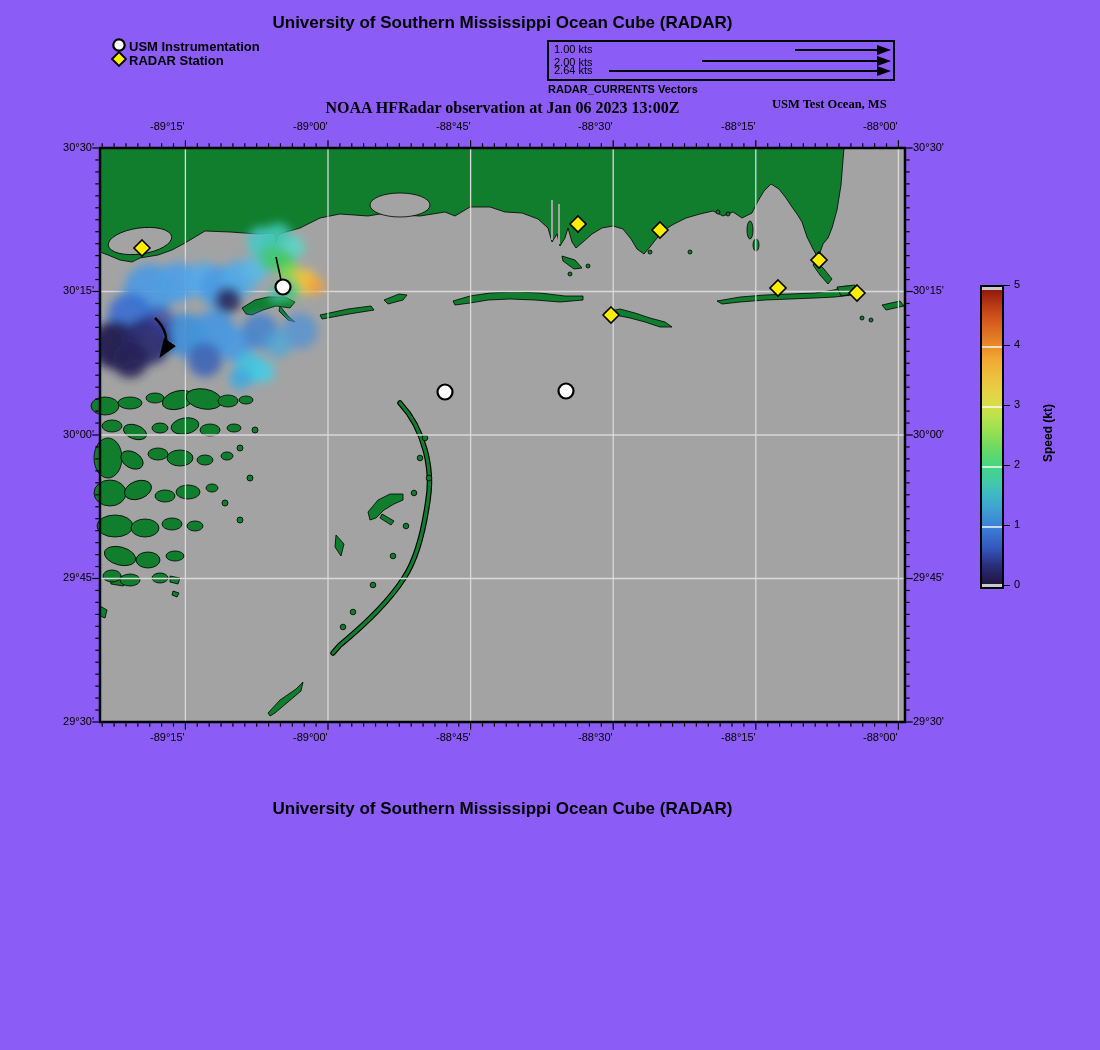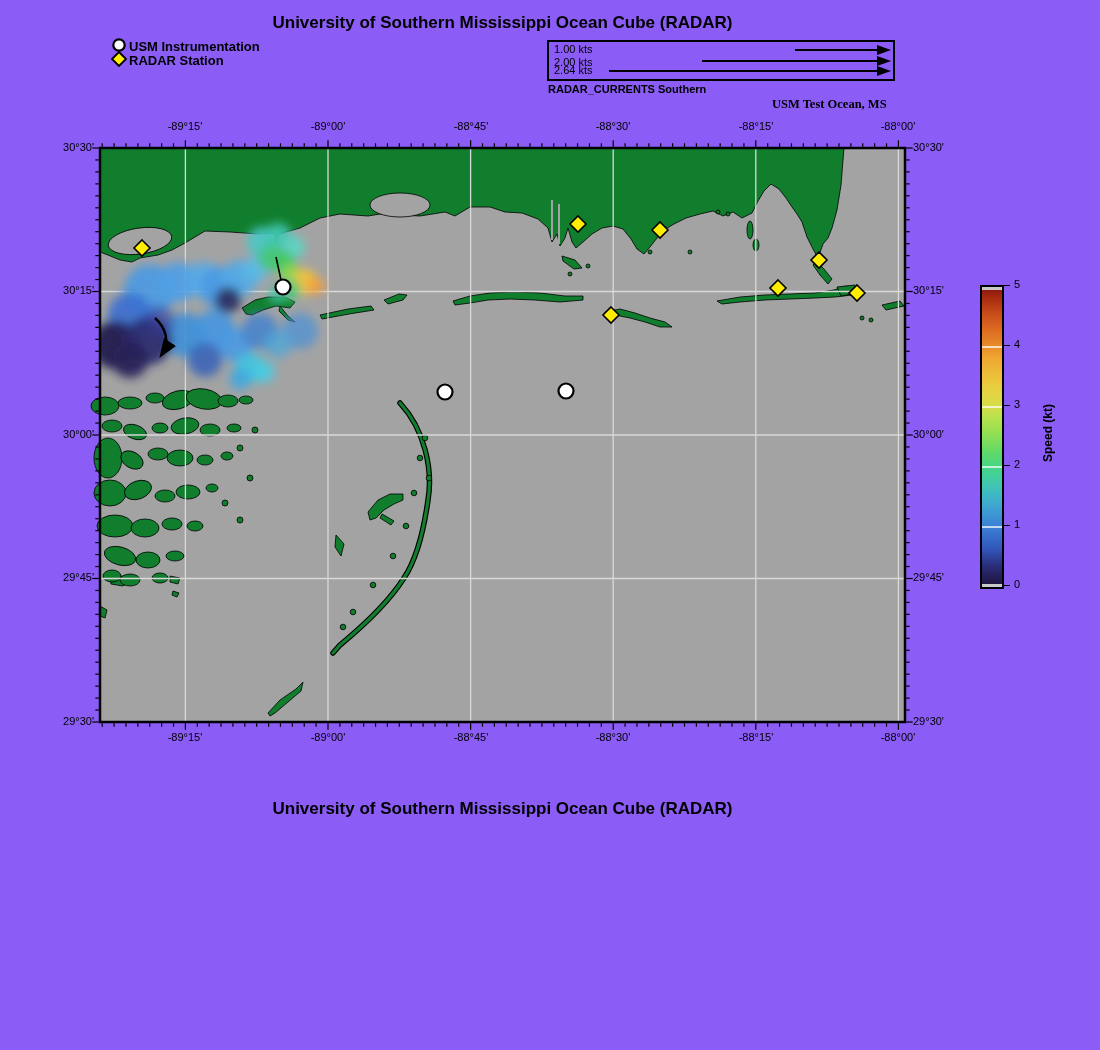--- a/index.html
+++ b/index.html
@@ -2,21 +2,21 @@
 <html><head>
 <meta charset="utf-8">
 <style>
   html,body{margin:0;padding:0;background:#fff;}
   #page{position:relative;width:1100px;height:1050px;background:#8b5cf6;
         font-family:"Liberation Sans",sans-serif;color:#000;overflow:hidden;padding-left:8px;}
   .abs{position:absolute;}
   .title{width:1005px;left:0;text-align:center;font-weight:bold;font-size:17px;}
   .serif{font-family:"Liberation Serif",serif;font-weight:bold;}
   .ticklab{font-size:11px;white-space:nowrap;}
-  .lonlab{width:70px;text-align:center;}
+  .lonlab{width:70px;text-align:left;}
   .latlab-l{width:58px;text-align:right;}
   .latlab-r{width:60px;text-align:left;}
   .legend-lab{font-weight:bold;font-size:13px;white-space:nowrap;text-align:center;}
   #vecbox{left:547px;top:40px;width:344px;height:37px;border:2px solid #000;}
   .vecrow-lab{position:absolute;left:5px;font-weight:normal;font-size:11px;line-height:11px;}
   .vecline{position:absolute;height:2px;background:#000;}
   .vechead{position:absolute;width:0;height:0;border-top:5px solid transparent;
            border-bottom:5px solid transparent;border-left:14px solid #000;}
   #colorbar{left:980px;top:285px;width:20px;height:300px;border:2px solid #000;
     background:linear-gradient(to top,
@@ -53,22 +53,23 @@
     <span class="vecrow-lab" style="top:2px;">1.00 kts</span>
     <span class="vecrow-lab" style="top:15px;">2.00 kts</span>
     <span class="vecrow-lab" style="top:23px;">2.64 kts</span>
     <div class="vecline" style="left:246px;top:7px;width:85px;"></div>
     <div class="vecline" style="left:153px;top:17.5px;width:178px;"></div>
     <div class="vecline" style="left:60px;top:28px;width:271px;"></div>
     <div class="vechead" style="left:328px;top:3px;"></div>
     <div class="vechead" style="left:328px;top:13.5px;"></div>
     <div class="vechead" style="left:328px;top:24px;"></div>
   </div>
-  <div class="abs" style="left:548px;top:83px;font-weight:bold;font-size:11px;">RADAR_CURRENTS Southern</div>
-
+  <div class="abs" style="left:548px;top:83px;font-weight:bold;font-size:11px;">RADAR_CURRENTS Vectors</div>
+
+  <div class="abs serif" style="left:0;width:1005px;text-align:center;top:99px;font-size:16px;">NOAA HFRadar observation at Jan 06 2023 13:00Z</div>
   <div class="abs serif" style="left:772px;top:97px;font-size:12.5px;white-space:nowrap;">USM Test Ocean, MS</div>
 
   <div class="abs ticklab lonlab" style="left:150px;top:120px;">-89°15'</div>
   <div class="abs ticklab lonlab" style="left:293px;top:120px;">-89°00'</div>
   <div class="abs ticklab lonlab" style="left:436px;top:120px;">-88°45'</div>
   <div class="abs ticklab lonlab" style="left:578px;top:120px;">-88°30'</div>
   <div class="abs ticklab lonlab" style="left:721px;top:120px;">-88°15'</div>
   <div class="abs ticklab lonlab" style="left:863px;top:120px;">-88°00'</div>
 
   <div class="abs ticklab lonlab" style="left:150px;top:731px;">-89°15'</div>

